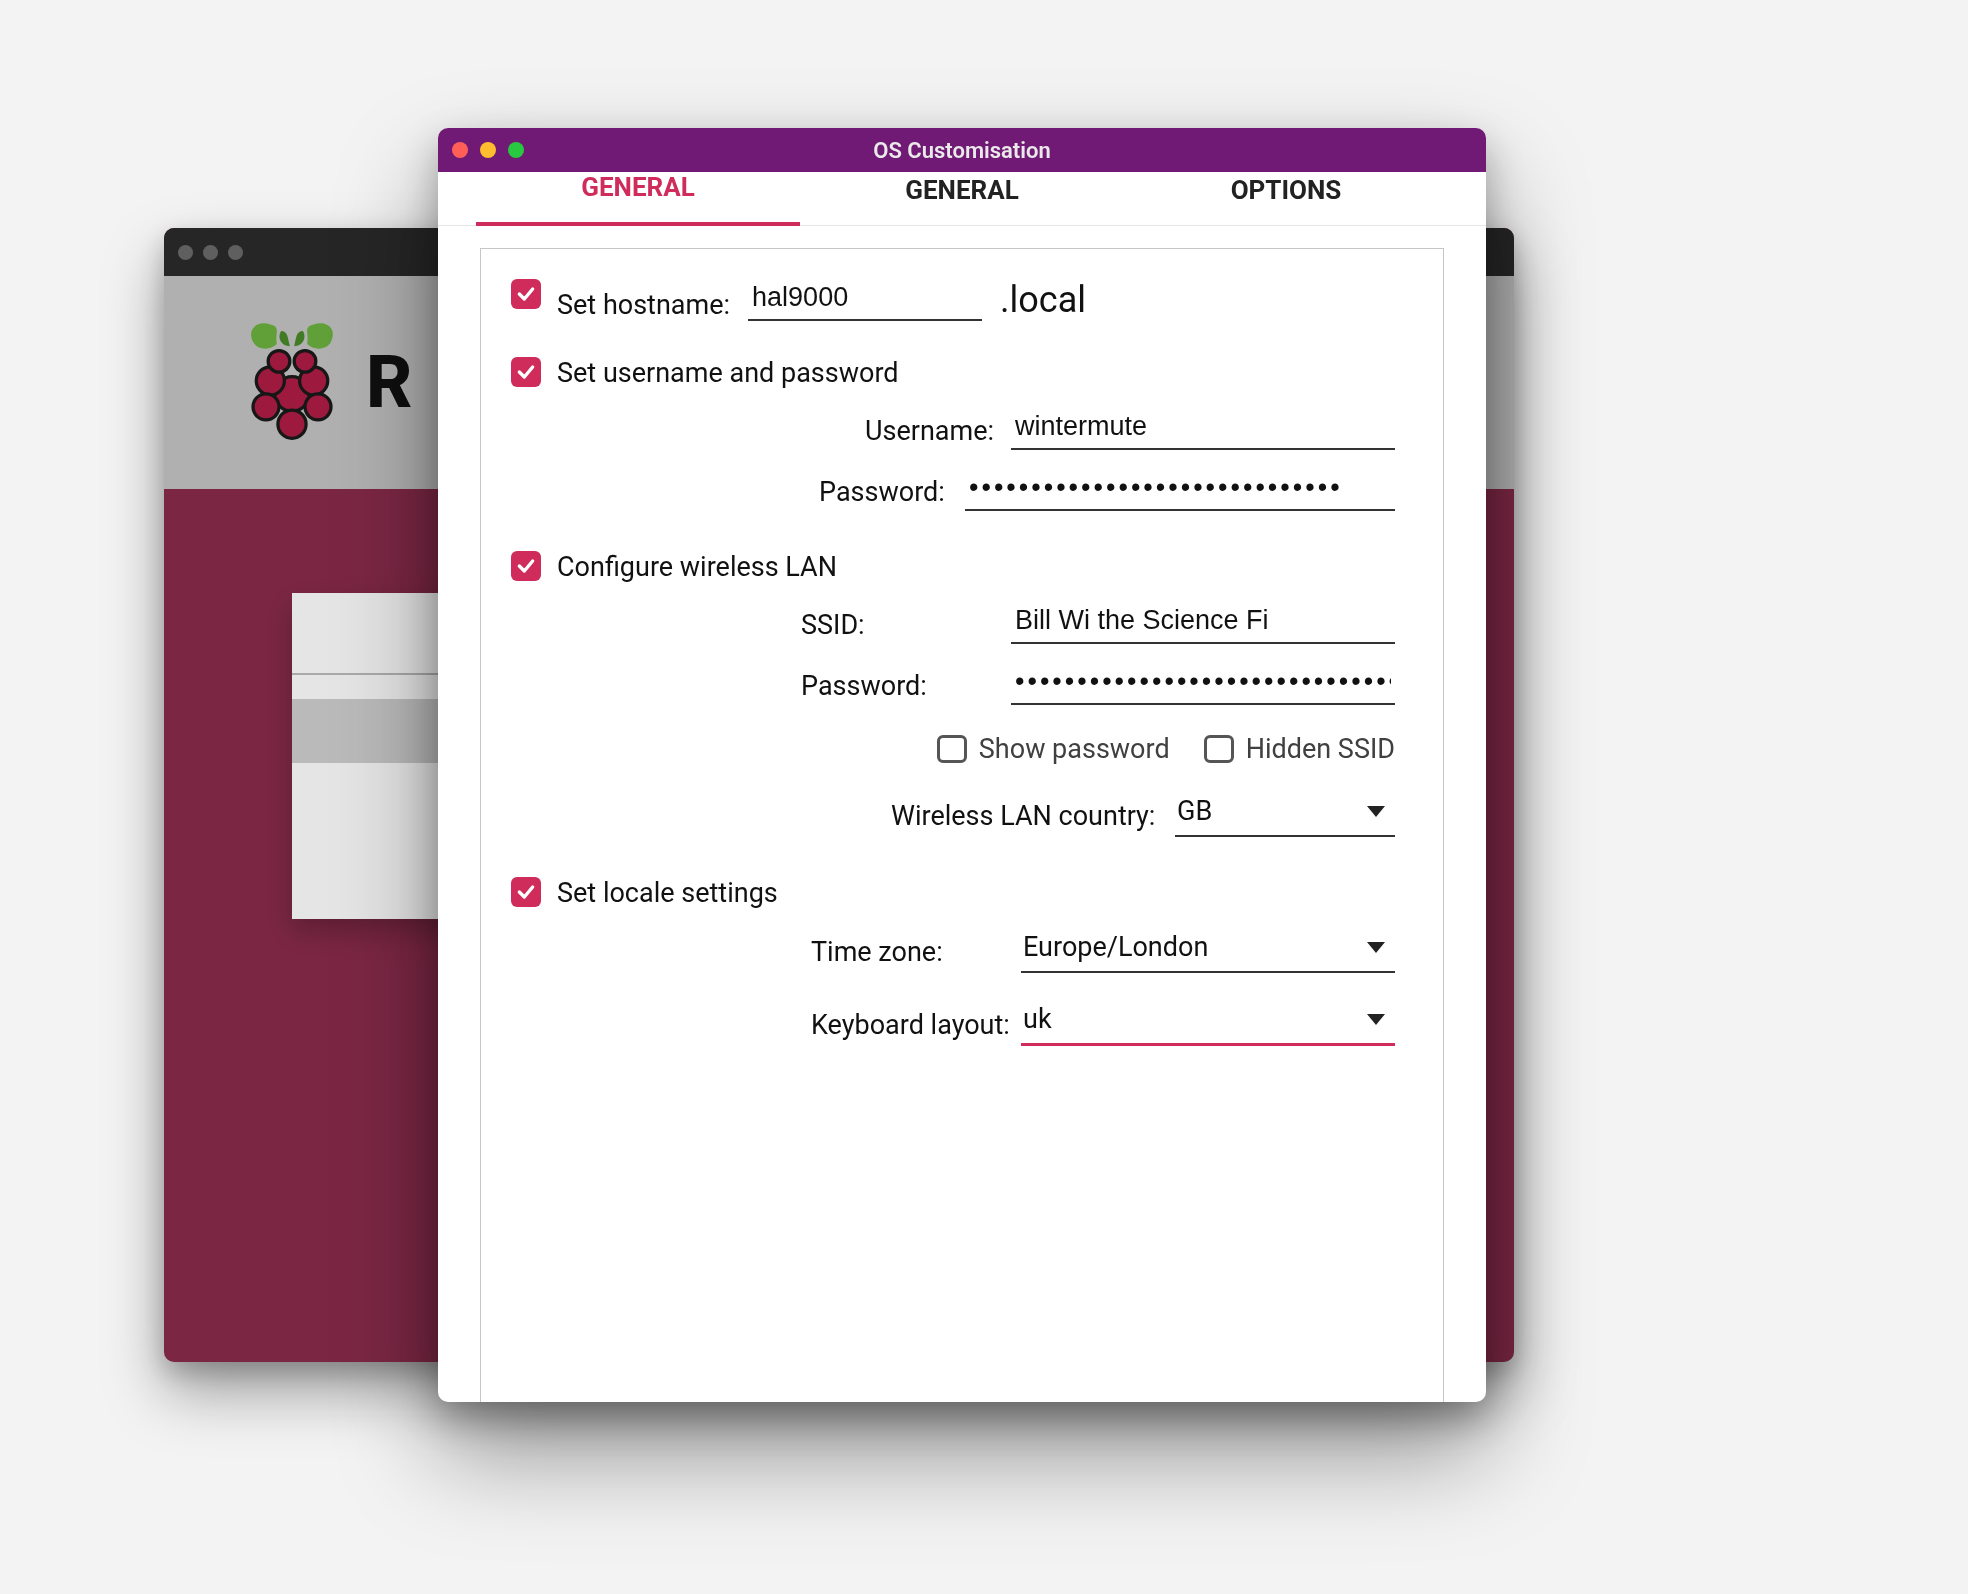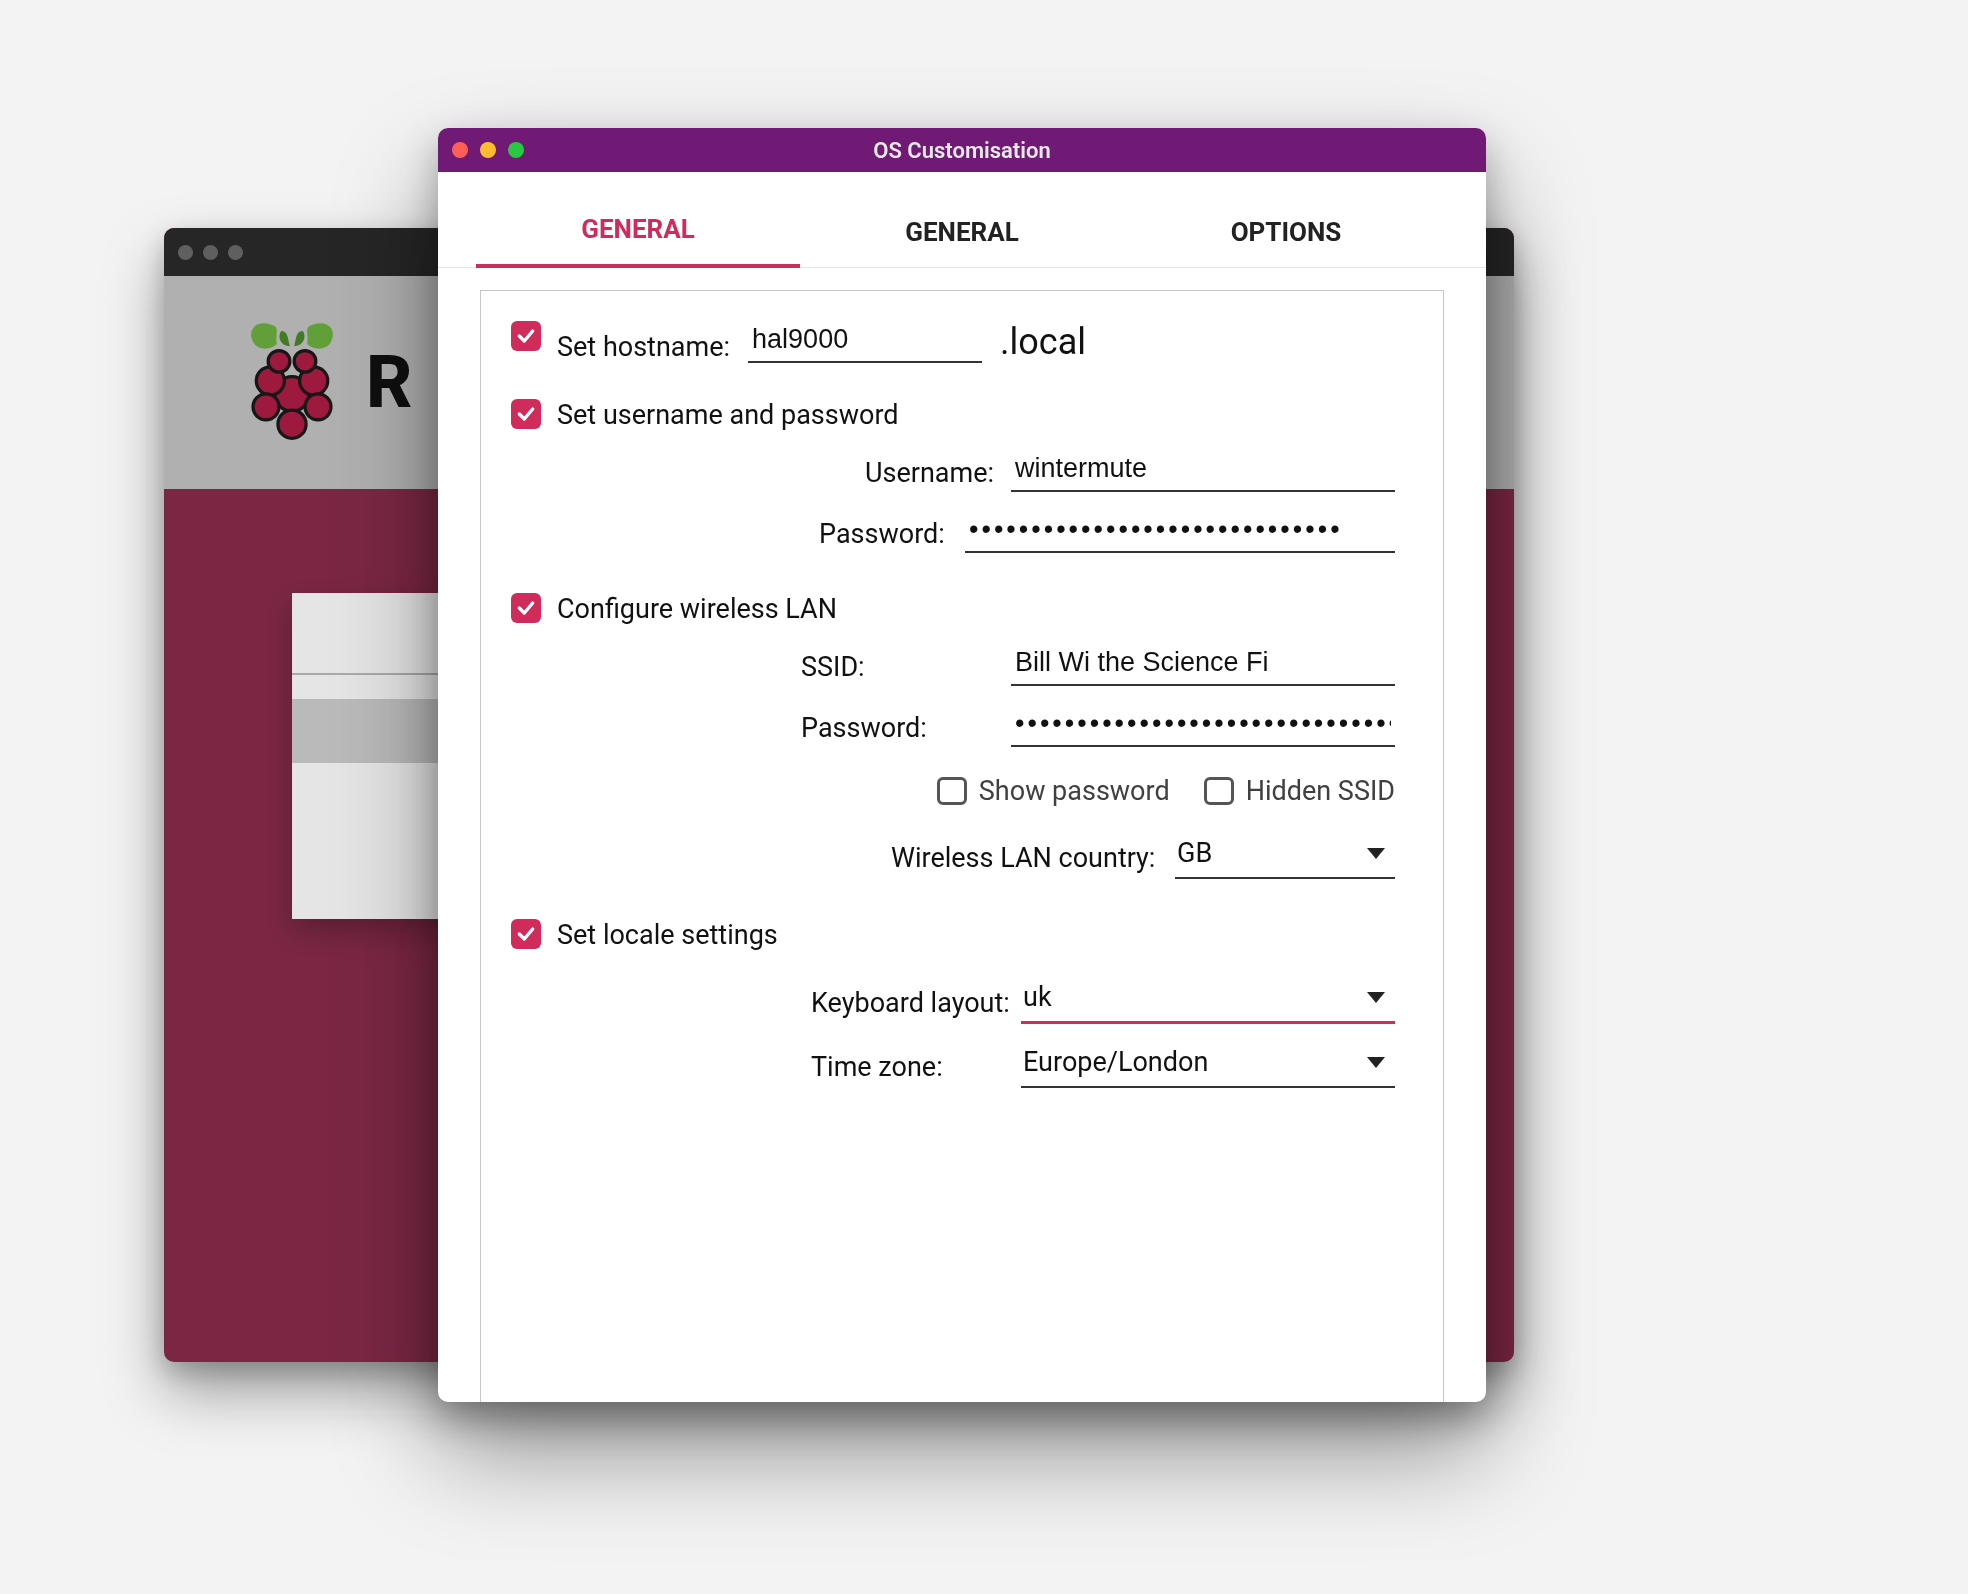--- a/index.html
+++ b/index.html
@@ -133,21 +133,21 @@
   .tf { width: 16px; height: 16px; border-radius: 50%; }
   .tf.red    { background:#ff5f57; }
   .tf.yellow { background:#febc2e; }
   .tf.green  { background:#28c840; }
   .fg-title {
     color: #eaeaea; font-size: 22px; font-weight: 600;
   }
 
   
   .tabs {
-    height: 96px;
+    height: 54px;
     border-bottom: 1px solid #e6e6e6;
     display: flex; align-items: flex-end;
     padding: 0 38px;
   }
   .tab {
     flex: 1; text-align: center;
     font-size: 26px; font-weight: 700;
     color: #222;
     padding-bottom: 20px;
     cursor: pointer;
@@ -402,34 +402,34 @@
       <div class="sections-gap"></div>
 
       <div class="section">
         <span class="chk checked">
           <svg viewBox="0 0 24 24">
               <path fill="none" stroke="#fff" stroke-width="4" stroke-linecap="round" stroke-linejoin="round" d="M4 12 L10 18 L20 6"></path>
             </svg>
         </span>
         <span class="chklabel">Set locale settings</span>
       </div>
+      <div class="row">
+        <span class="lab" style="width:210px">Time zone:</span>
+        <div class="select wide">
+          <span>Europe/London</span>
+          <span class="caret"></span>
+        </div>
+      </div>
       <div class="row" style="margin-top:30px;">
         <span class="lab" style="width:210px">Keyboard layout:</span>
         <div class="select wide focus">
           <span>uk</span>
           <span class="caret"></span>
         </div>
       </div>
-      <div class="row">
-        <span class="lab" style="width:210px">Time zone:</span>
-        <div class="select wide">
-          <span>Europe/London</span>
-          <span class="caret"></span>
-        </div>
-      </div>
 
     </div>
 
     <div class="save-row">
       <button class="save-btn">SAVE</button>
     </div>
 
   </div>
 
 </div>

